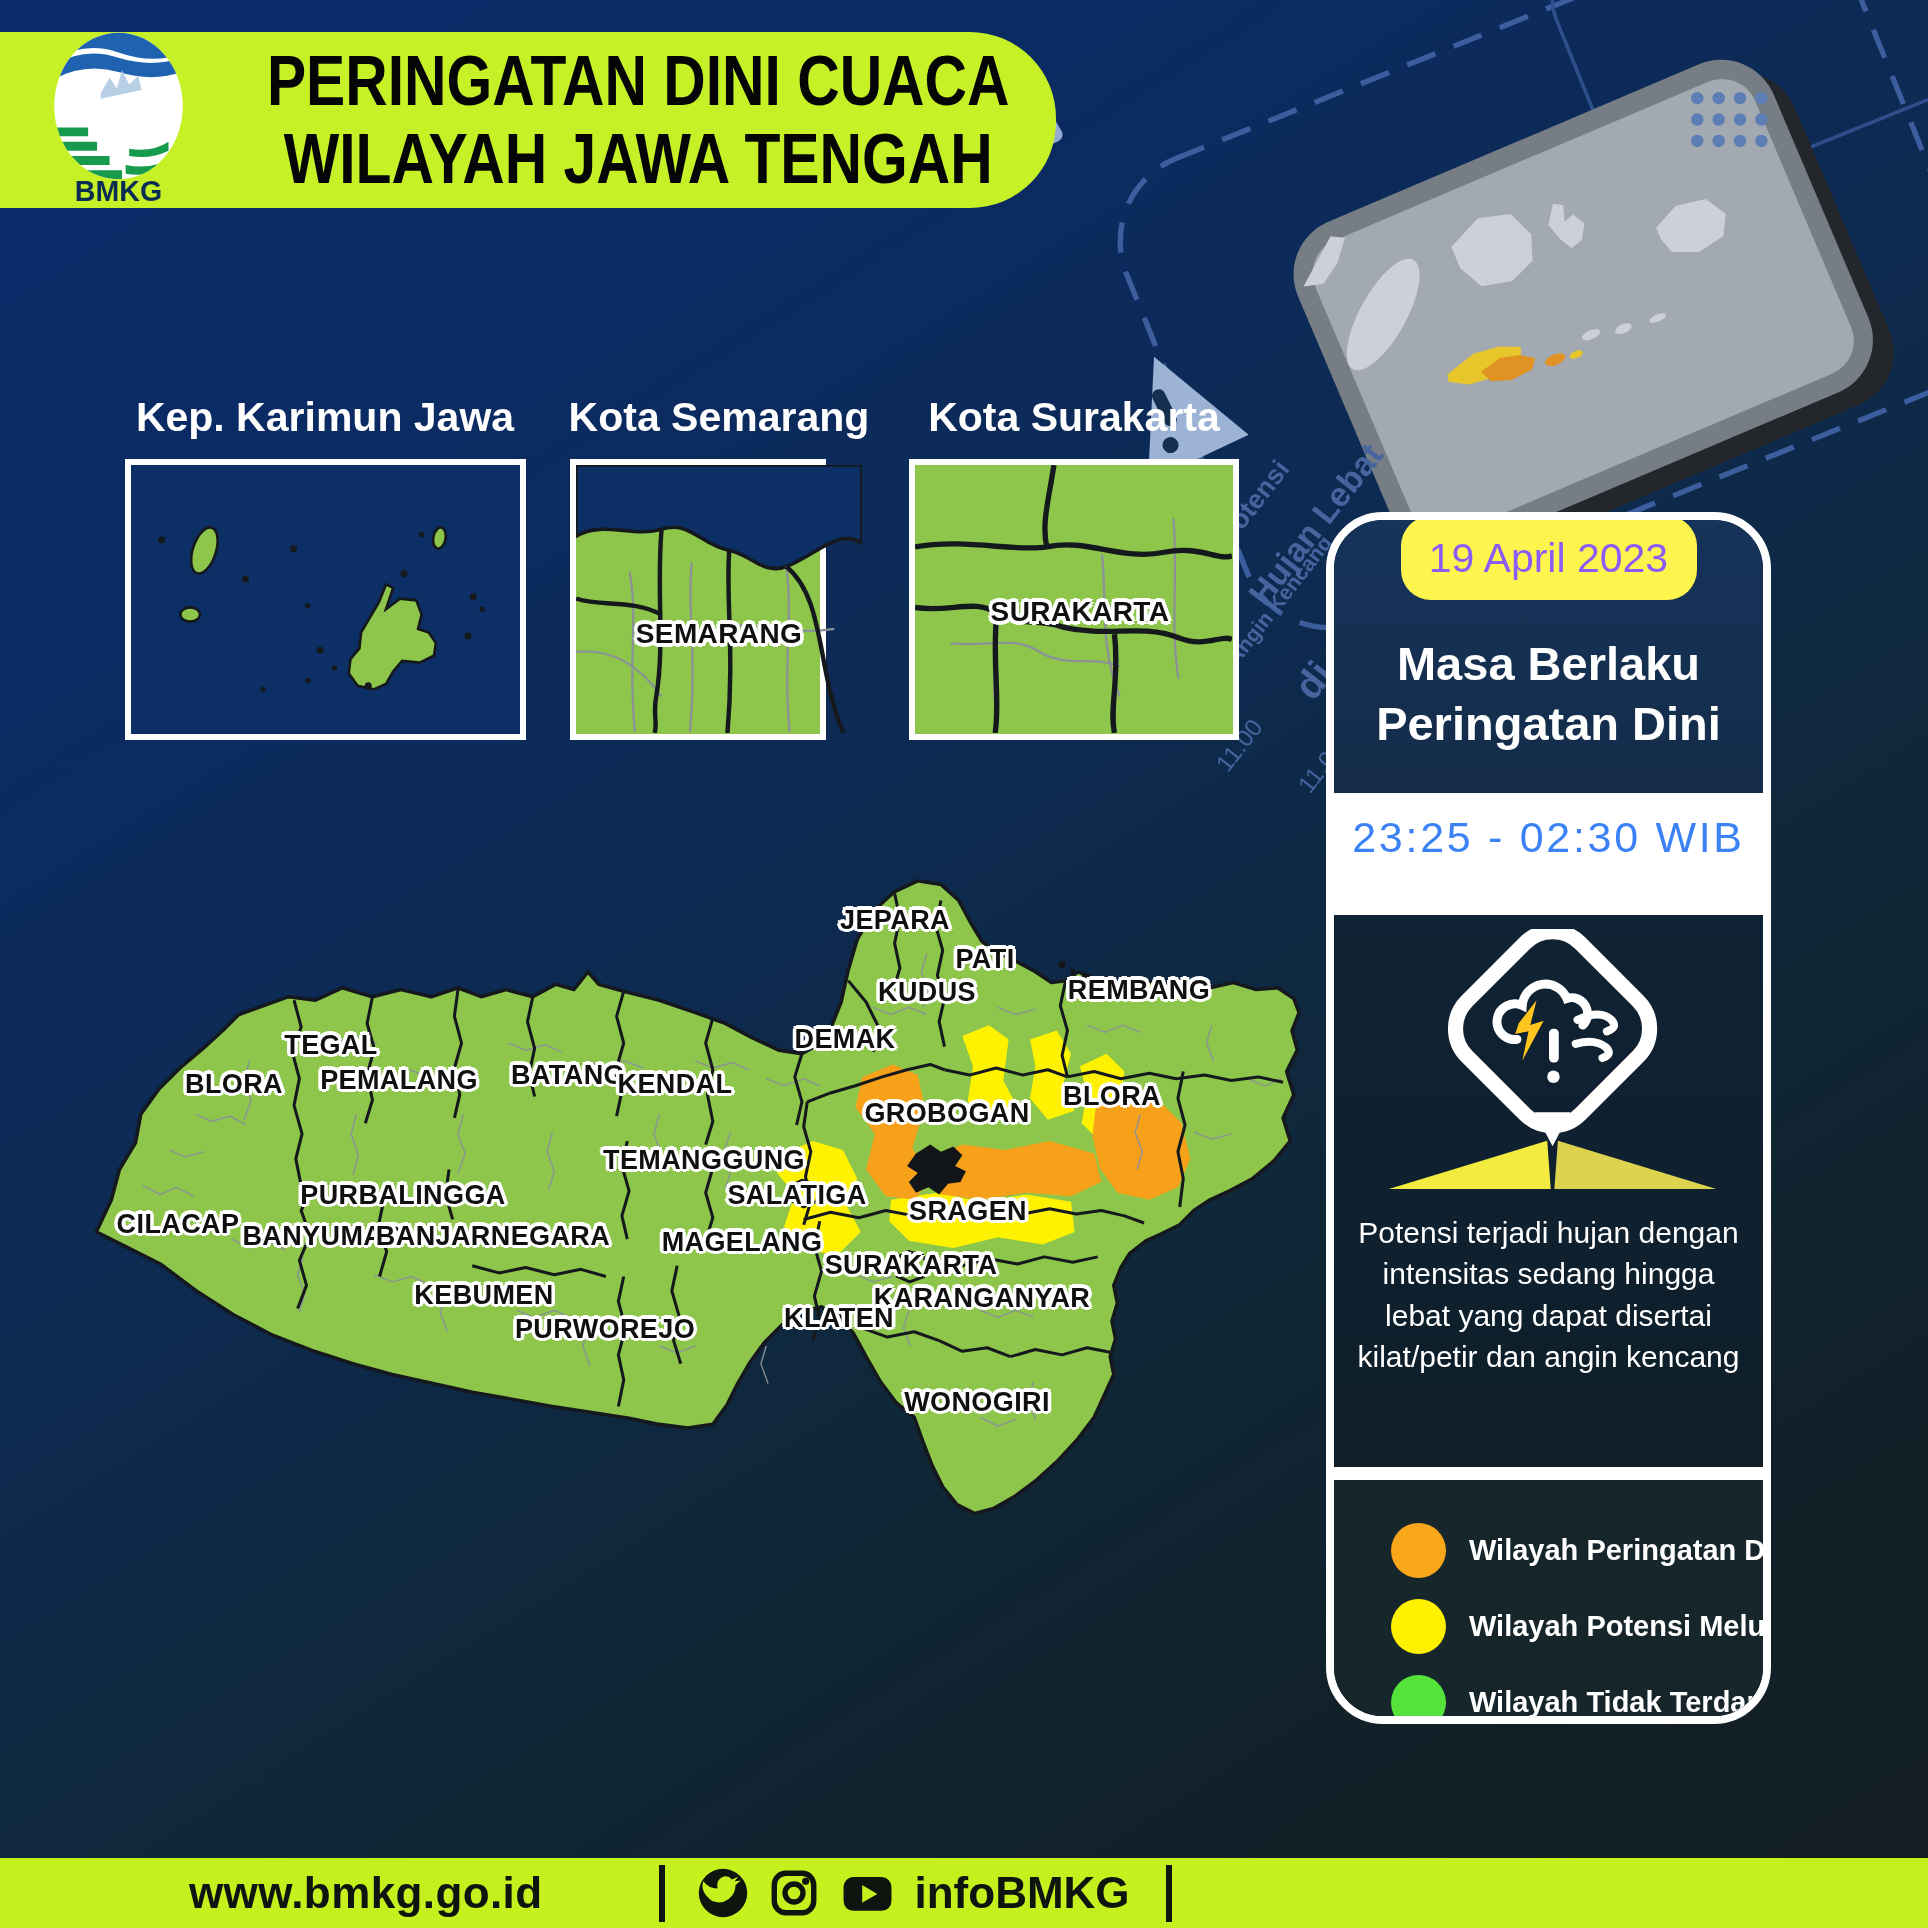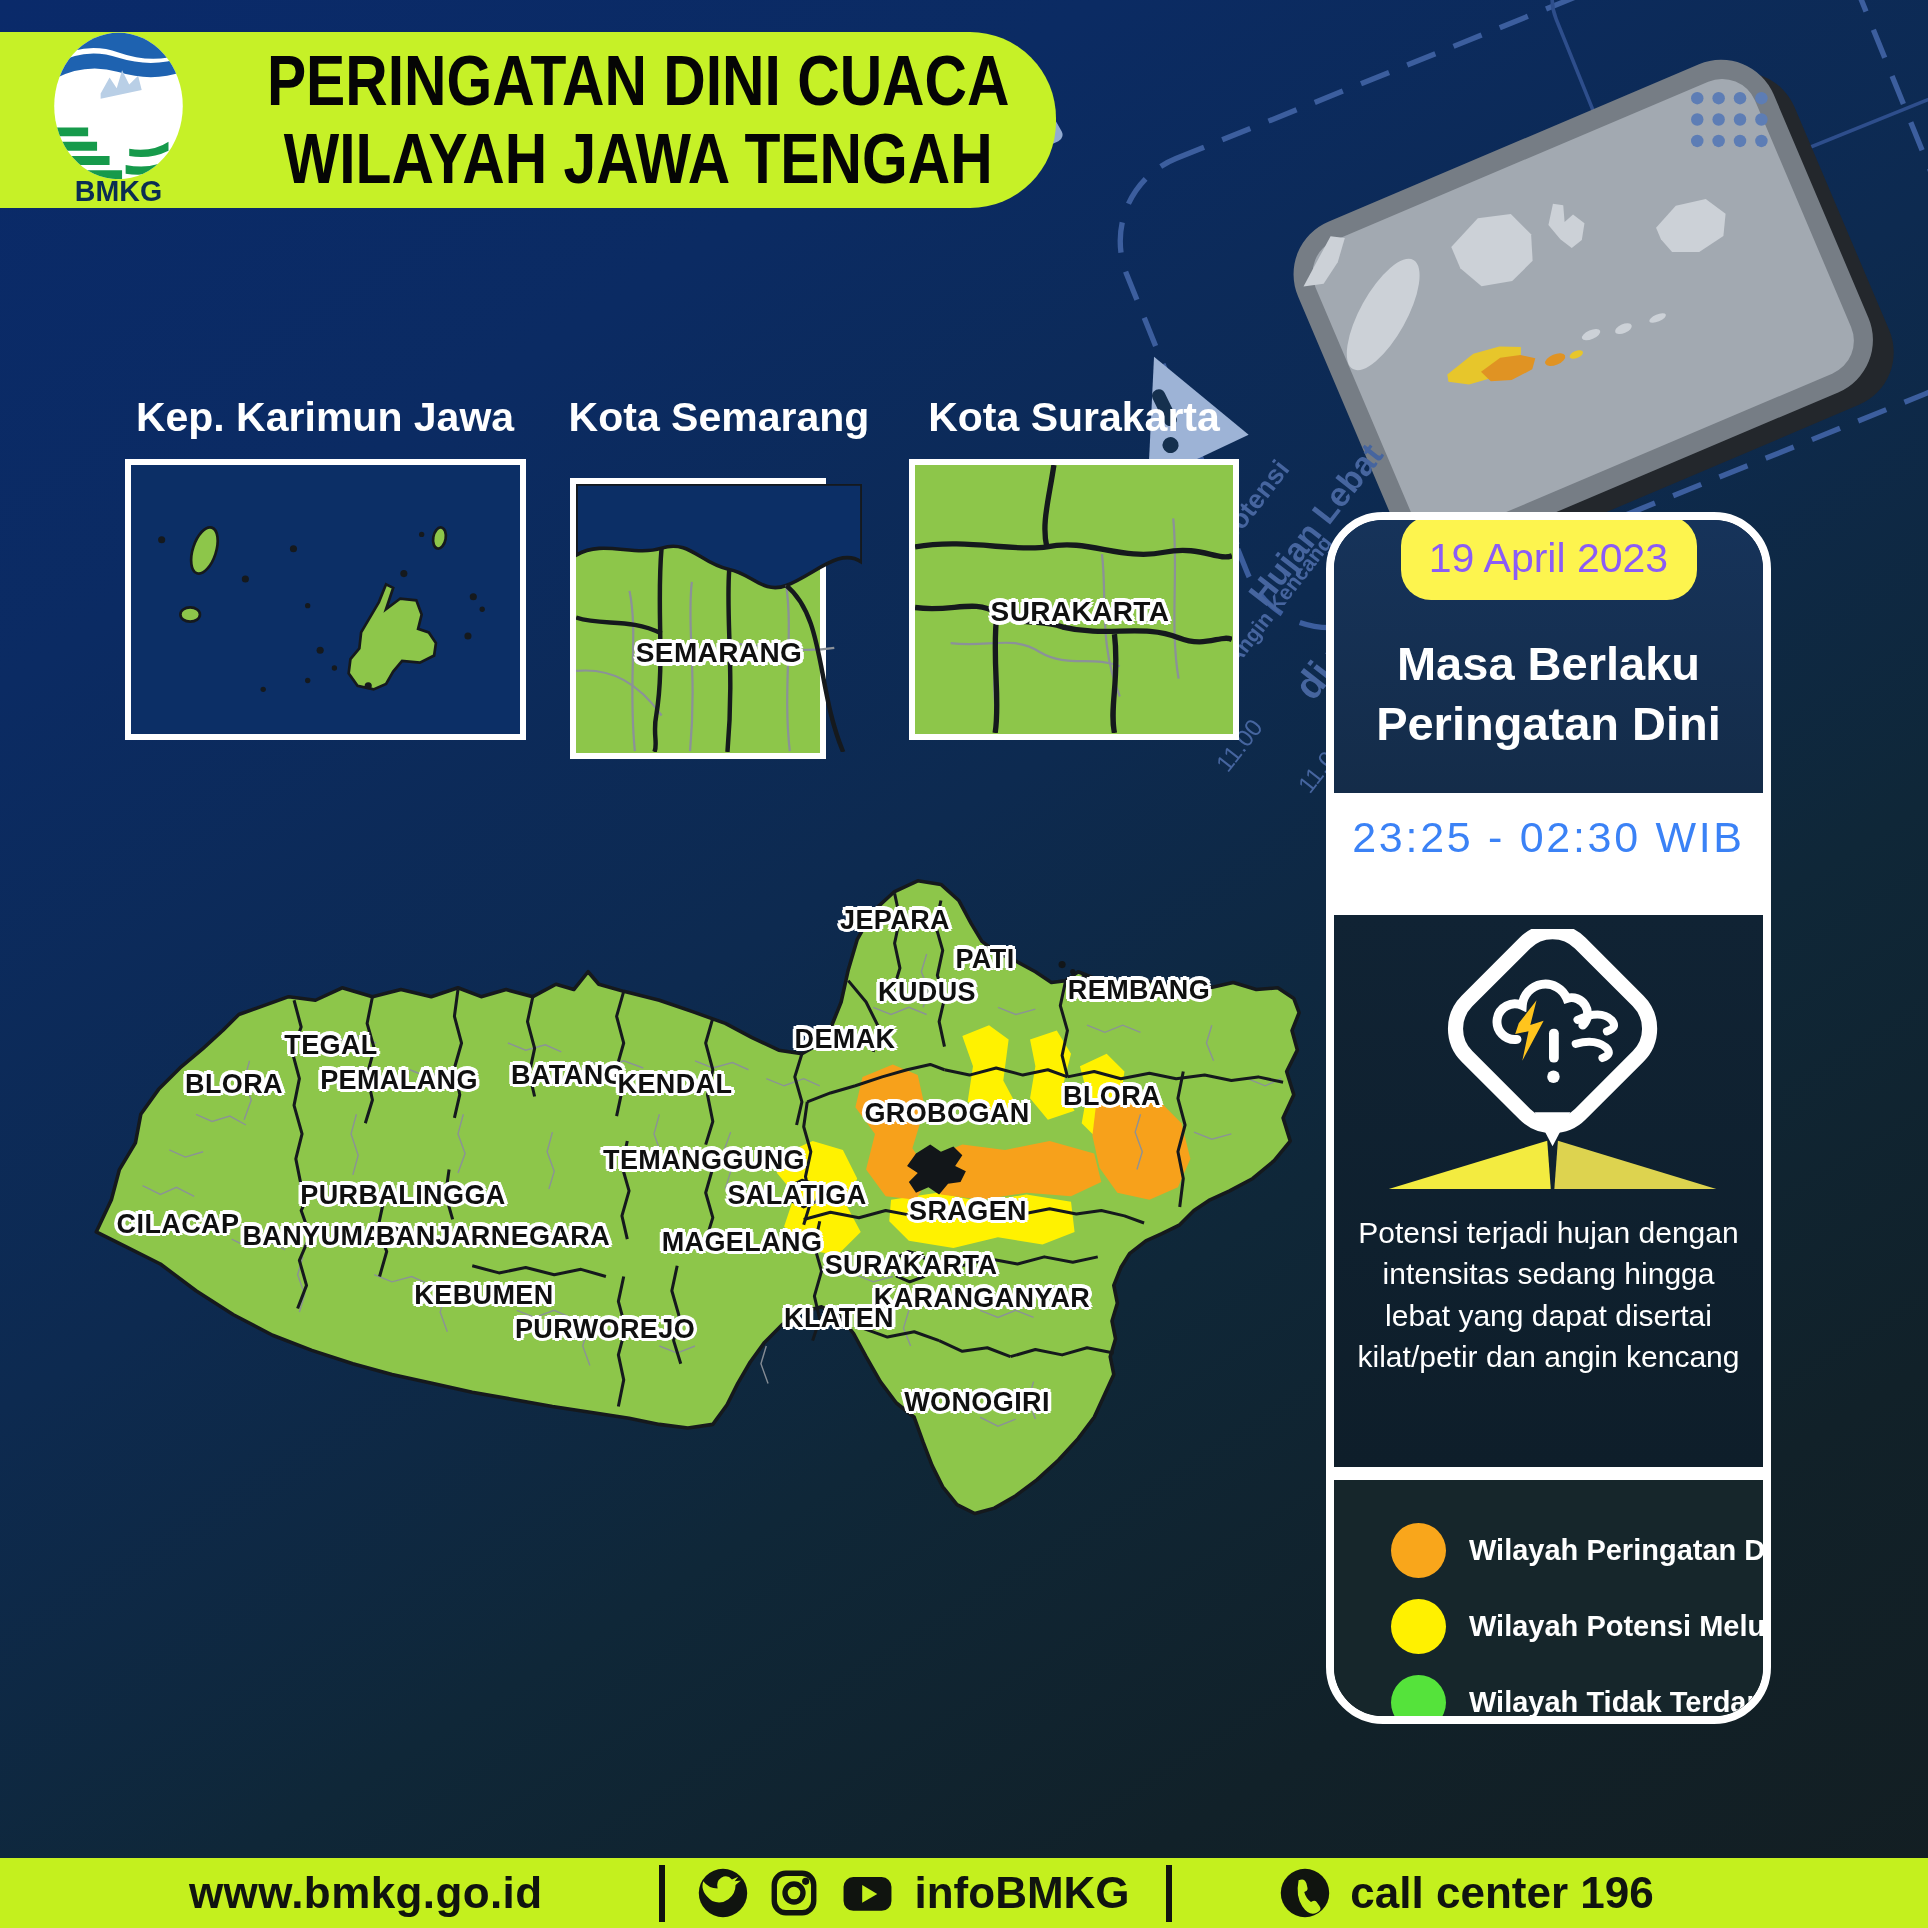--- a/index.html
+++ b/index.html
@@ -175,21 +175,21 @@
         <circle cx="384" cy="148" r="4"></circle>
           <circle cx="394" cy="162" r="3"></circle>
           <circle cx="378" cy="192" r="4"></circle>
           <circle cx="148" cy="252" r="3"></circle>
         <circle cx="266" cy="248" r="4"></circle>
           <circle cx="198" cy="242" r="3"></circle>
       </g>
     </svg>
   </div>
 
-  <div class="inset-box" style="left:570px;top:478px;width:256px;height:281px;background:#8dc64a;">
+  <div class="inset-box" style="left:570px;top:459px;width:256px;height:281px;background:#8dc64a;">
     <svg width="286" height="268" viewBox="0 0 321 301">
       <path d="M0,0 H321 V88 C296,70 268,102 236,114 C210,124 196,100 172,96 C140,90 128,62 96,72 C64,82 30,62 0,80 Z" fill="#0c2f66" stroke="#15191d" stroke-width="4"></path>
       <g fill="none" stroke="#8b9199" stroke-width="2.5">
         <path d="M60,120 C70,170 58,220 66,300"></path>
         <path d="M130,110 C124,160 136,210 128,300"></path>
         <path d="M236,114 C244,170 232,230 240,300"></path>
         <path d="M0,210 C40,206 70,224 96,260"></path>
         <path d="M160,180 C200,176 240,192 290,184"></path>
       </g>
       <g fill="none" stroke="#15191d" stroke-width="5" stroke-linejoin="round">
@@ -407,23 +407,16 @@
         <circle cx="29" cy="29" r="10" fill="none" stroke="#10140f" stroke-width="6"></circle>
         <circle cx="42" cy="16" r="4" fill="#10140f"></circle>
       </svg>
       <svg width="55" height="52" viewBox="0 0 62 58">
         <rect x="4" y="11" width="54" height="38" rx="11" fill="#10140f"></rect>
         <polygon points="25,20 42,30 25,40" fill="#c4f01e"></polygon>
       </svg>
       <div class="f-text">infoBMKG</div>
     </div>
     <div class="f-sep" style="margin-left:36px;"></div>
-    <div class="f-group" style="margin-left:107px;">
-      <svg width="52" height="52" viewBox="0 0 58 58">
-        <circle cx="29" cy="29" r="27" fill="#10140f"></circle>
-        <path d="M20,16 q6,-4 9,2 l2,5 q1,3 -3,5 q3,7 9,10 q4,-3 6,-1 l4,4 q4,4 -2,8 q-8,5 -17,-5 q-9,-10 -8,-28 z" fill="#c4f01e" transform="rotate(8 29 29)"></path>
-      </svg>
-      <div class="f-text">call center 196</div>
-    </div>
   </footer>
 
 </div>
 
 
 </body></html>

